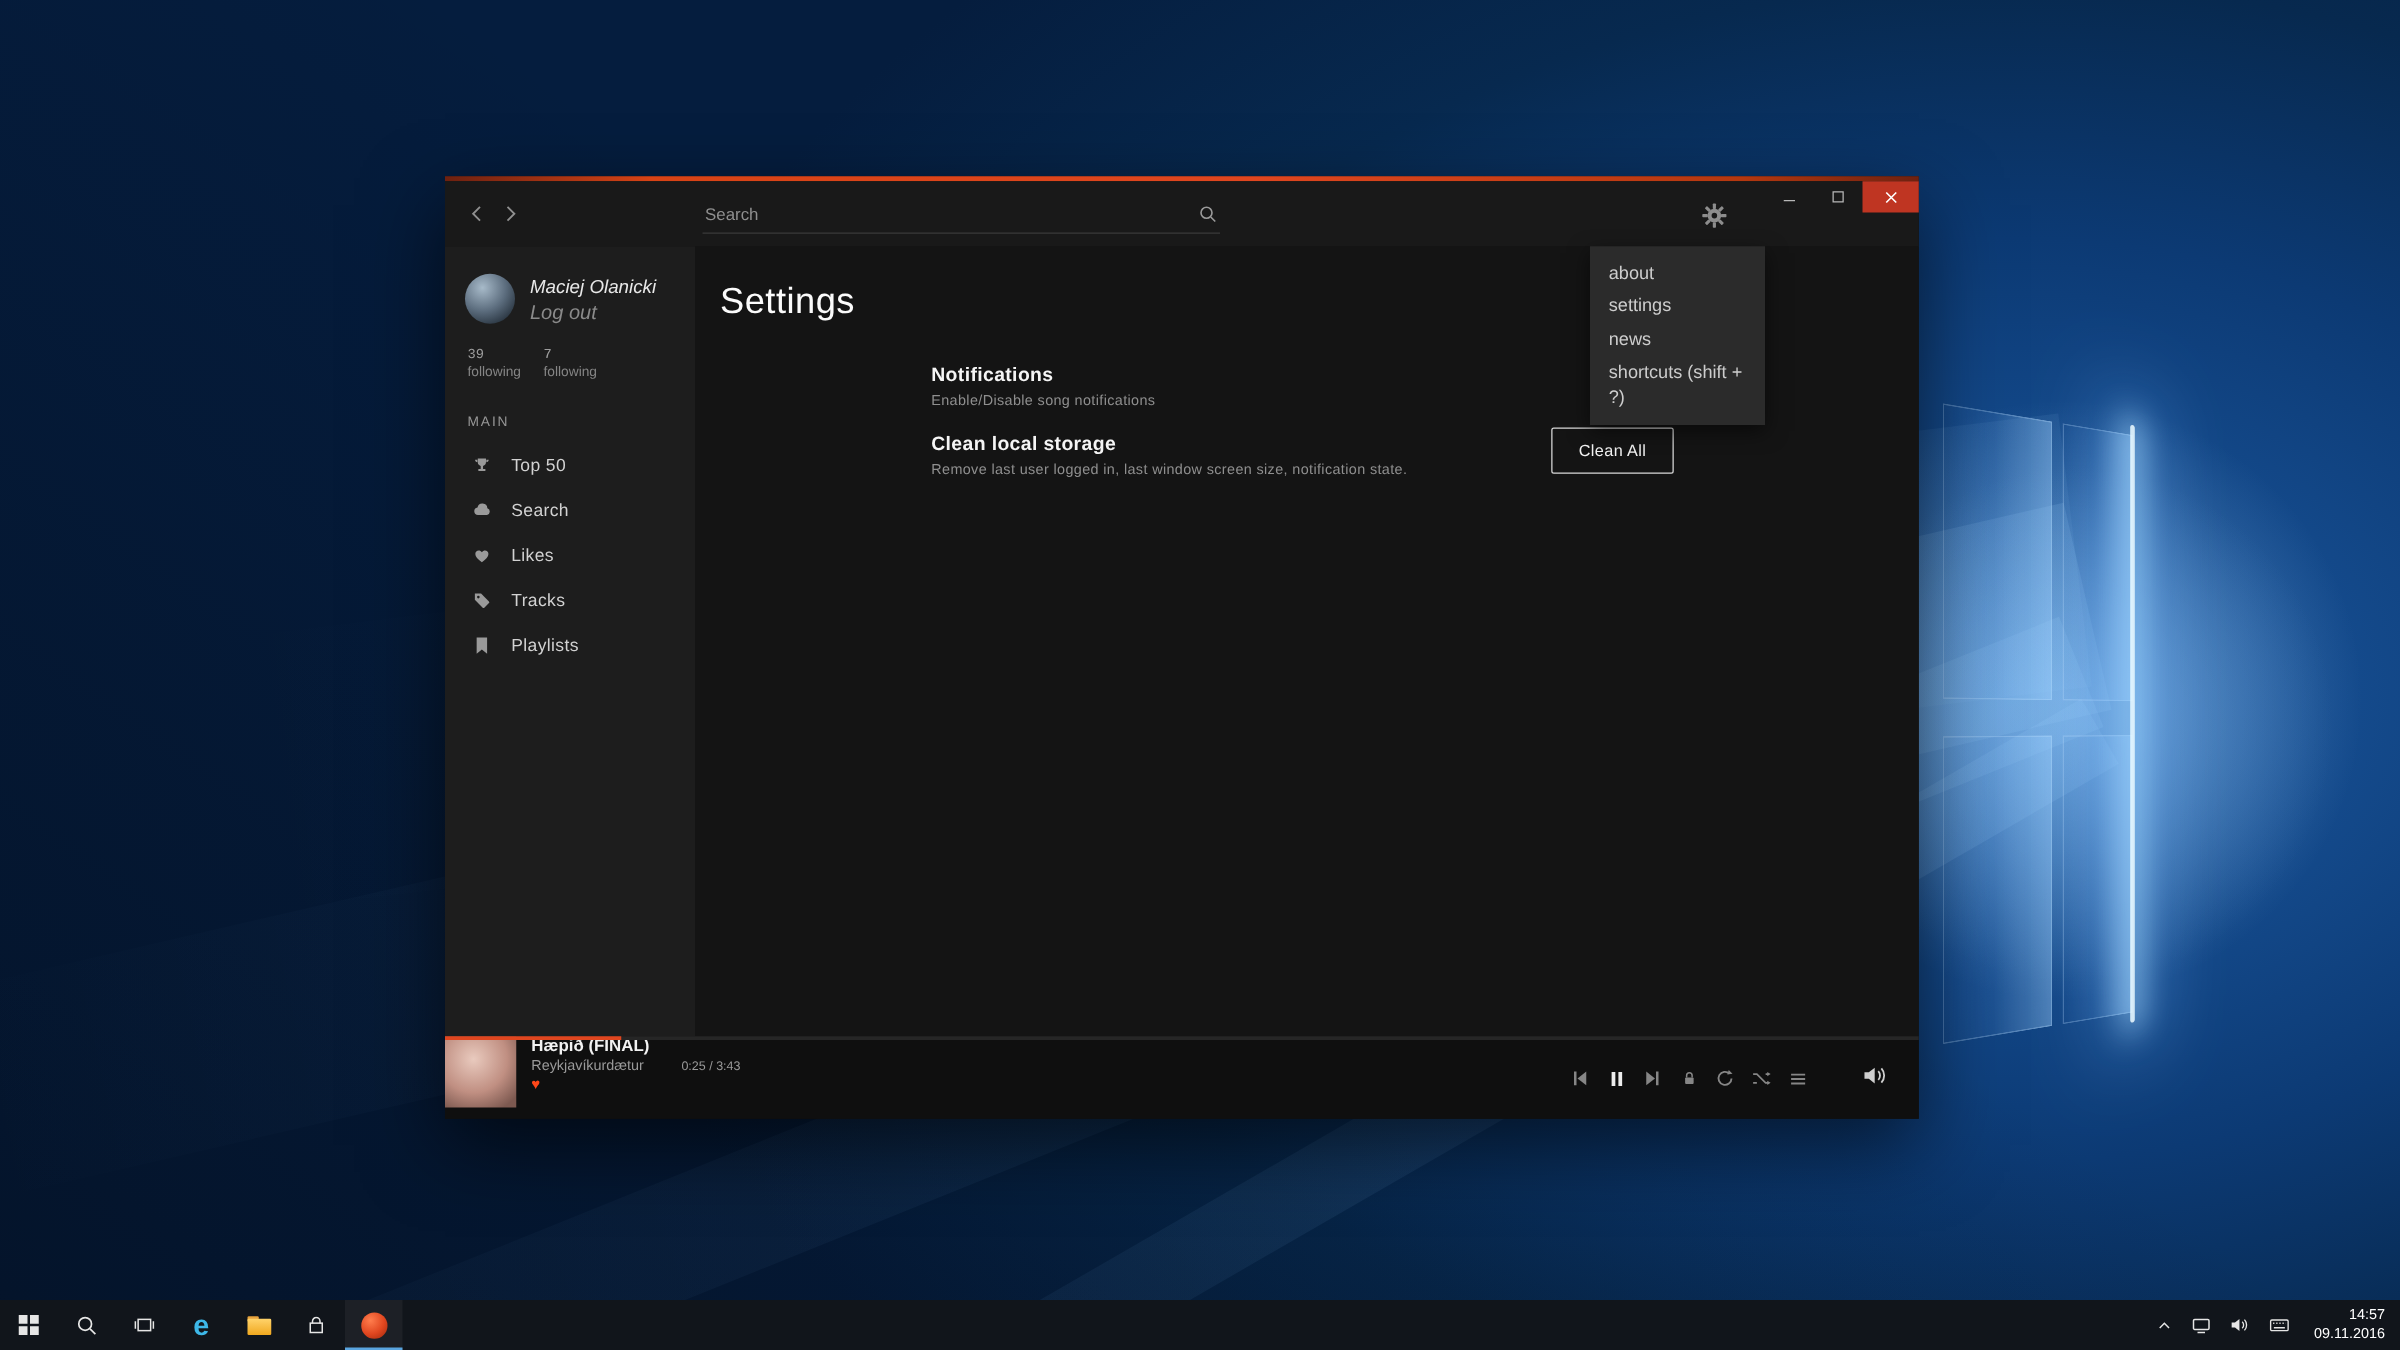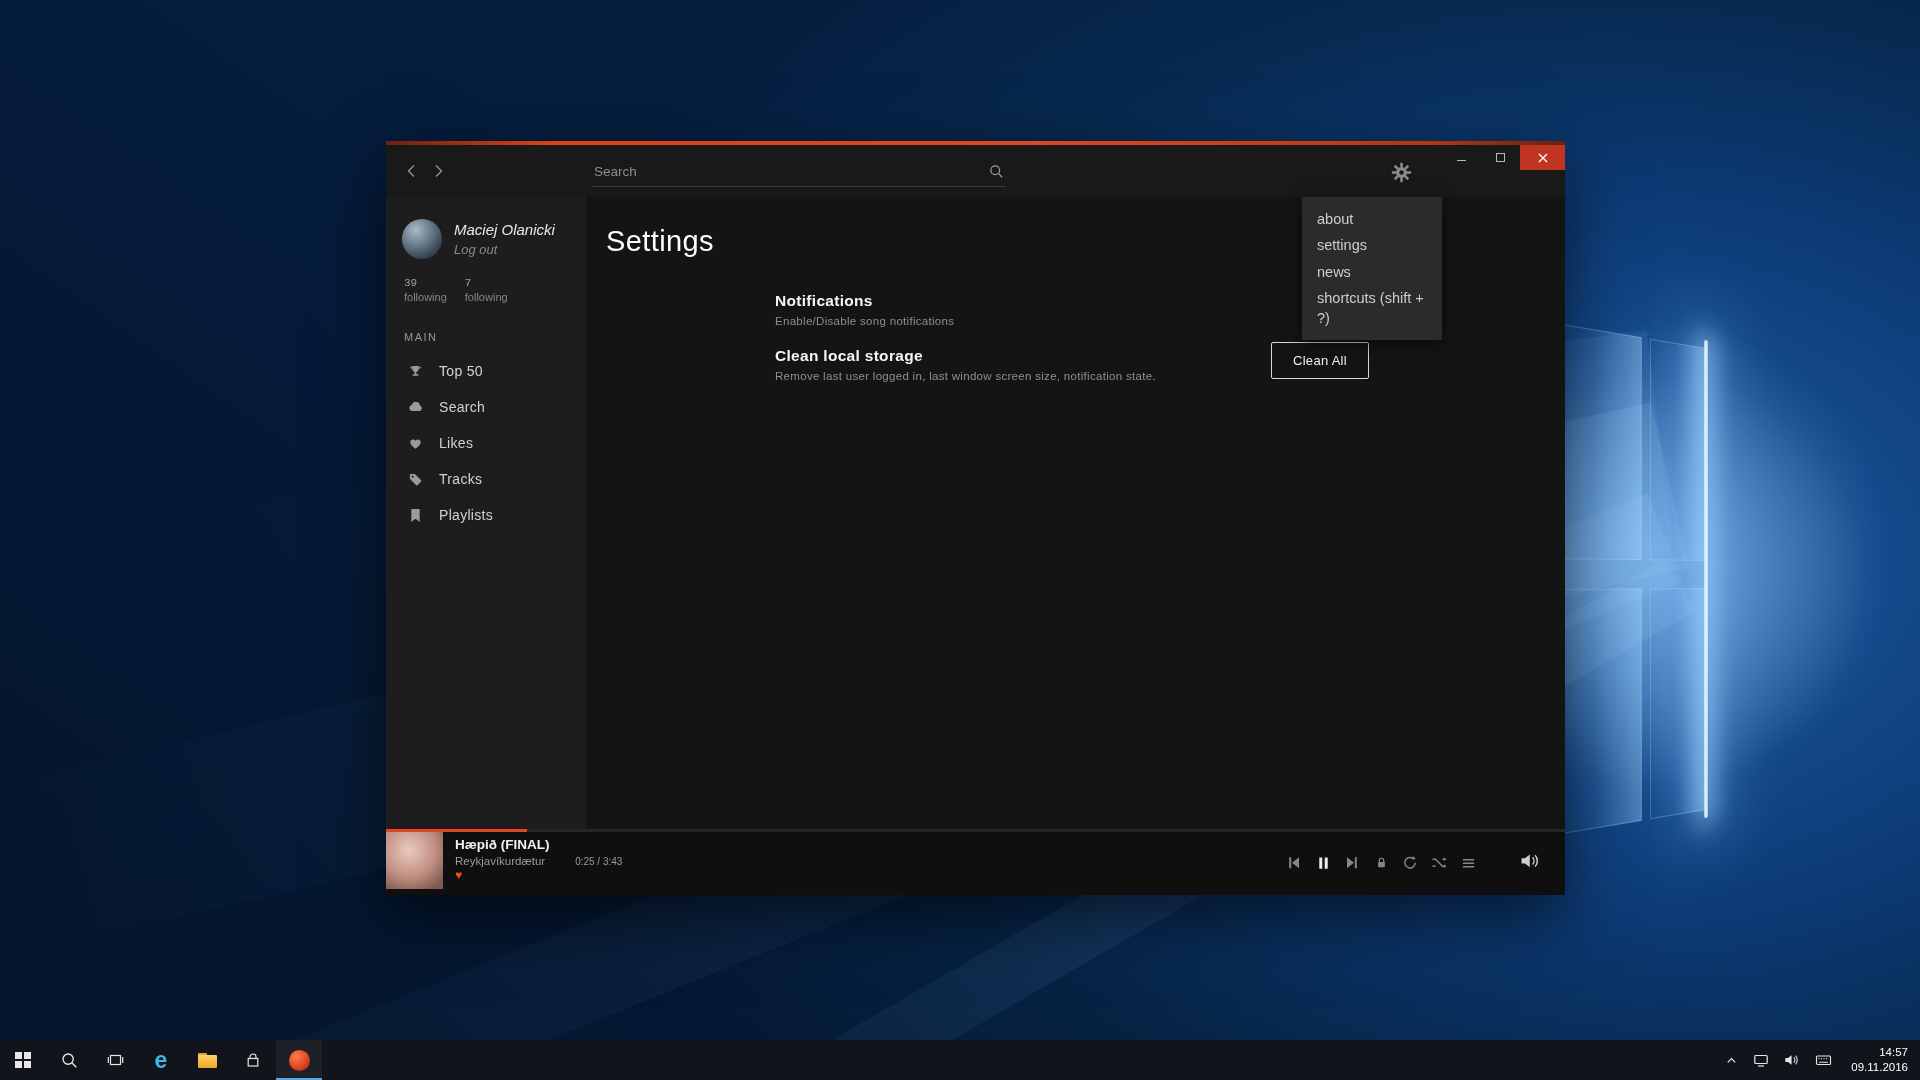--- a/index.html
+++ b/index.html
@@ -26,21 +26,21 @@
     box-shadow:inset 0 0 0 1px rgba(195,228,255,.28);}
   .pane.p1{left:0;top:0;width:55%;height:46%;}
   .pane.p2{left:61%;top:0;width:39%;height:46%;}
   .pane.p3{left:0;top:52%;width:55%;height:48%;}
   .pane.p4{left:61%;top:52%;width:39%;height:48%;}
   .logo-edge{position:absolute;right:-2px;top:-8px;bottom:-8px;width:4px;border-radius:2px;
     background:rgba(228,246,255,.92);
     box-shadow:0 0 26px 7px rgba(160,215,255,.75), 0 0 64px 22px rgba(120,185,255,.38);}
 
   
-  .app-window{position:absolute;left:386px;top:141px;width:1179px;height:754px;display:flex;
+  .app-window{position:absolute;left:356px;top:141px;width:1179px;height:754px;display:flex;
     flex-direction:column;background:#151515;box-shadow:0 22px 60px rgba(0,0,0,.6);color:#d6d6d6;}
   .accent-bar{height:4px;flex:0 0 auto;
     background:linear-gradient(90deg,#6e2110,#d84315 14%, var(--accent-orange,#e0461f) 55%, #b5380f 88%, #6e2110);}
   .titlebar{height:52px;flex:0 0 auto;position:relative;background:#191919;}
   .nav-btn{position:absolute;top:14px;width:24px;height:24px;display:flex;align-items:center;justify-content:center;cursor:pointer;}
   .nav-back{left:14px;} .nav-fwd{left:40px;}
   .search-box{position:absolute;left:206px;top:12px;width:414px;height:30px;border-bottom:1px solid #3a3a3a;}
   .search-box input{width:100%;height:100%;background:transparent;border:none;outline:none;
     color:#c8c8c8;font-size:13.5px;padding:4px 26px 4px 2px;font-family:"Liberation Sans",sans-serif;}
   .search-box input::placeholder{color:#8f8f8f;}
@@ -57,21 +57,21 @@
   .menu-item{padding:3px 15px;font-size:14.5px;color:#cdcdcd;line-height:1.4;cursor:pointer;}
 
   .app-body{flex:1 1 auto;display:flex;min-height:0;}
   
   .sidebar{width:200px;flex:0 0 auto;background:#1d1d1d;}
   .profile{display:flex;padding:22px 14px 4px 16px;font-style:italic;}
   .avatar{width:40px;height:40px;border-radius:50%;flex:0 0 auto;cursor:pointer;
     background:radial-gradient(circle at 35% 28%, #a7bac9, #5c6d7e 48%, #2c3844 80%);}
   .p-text{margin-left:12px;padding-top:2px;}
   .u-name{font-size:15px;color:#e8e8e8;}
-  .logout{font-size:13px;color:#8a8a8a;margin-top:4px;cursor:pointer;}
+  .logout{font-size:16px;color:#8a8a8a;margin-top:4px;cursor:pointer;}
   .stats{display:flex;padding:14px 16px 0 18px;}
   .stat{margin-right:18px;cursor:pointer;}
   .stat .num{font-size:11px;color:#9d9d9d;font-family:Liberation Mono, monospace;}
   .stat .lbl{font-size:11px;color:#858585;margin-top:2px;text-align:center;}
   .side-label{margin:28px 16px 10px 18px;font-size:11px;color:#969696;letter-spacing:1.5px;}
   .side-item{height:36px;display:flex;align-items:center;padding-left:21px;cursor:pointer;}
   .side-item .ic{width:17px;display:flex;justify-content:center;}
   .side-item .txt{margin-left:15px;font-size:14px;color:#d2d2d2;letter-spacing:.3px;text-align:center;}
 
   
@@ -80,21 +80,21 @@
   .sections{margin:34px 0 0 189px;width:594px;}
   .section{position:relative;margin-top:20px;}
   .section:first-child{margin-top:0;}
   .sec-h{font-size:15.5px;font-weight:bold;color:#f5f5f5;letter-spacing:.3px;}
   .sec-d{font-size:11.5px;color:#8f8f8f;margin-top:5px;letter-spacing:.3px;}
   .clean-btn{position:absolute;right:0;top:-5px;background:transparent;border:1px solid #d9d9d9;
     color:#f2f2f2;font-size:13px;padding:10px 21px;border-radius:2px;cursor:pointer;
     font-family:"Liberation Sans",sans-serif;letter-spacing:.3px;}
 
   
-  .player{height:66px;flex:0 0 auto;background:#0f0f0f;position:relative;display:flex;align-items:center;}
+  .player{height:66px;flex:0 0 auto;background:#0f0f0f;position:relative;display:flex;align-items:flex-start;}
   .progress-track{position:absolute;top:0;left:0;right:0;height:3px;background:#262626;}
   .progress-fill{height:100%;width:12%;background:var(--accent-orange,#e0461f);}
   .art{width:57px;height:57px;margin:0 12px 3px 0;flex:0 0 auto;cursor:pointer;
     background:radial-gradient(circle at 40% 32%, #e9cabe, #c08f82 52%, #7d5950 88%);}
   .tinfo{display:flex;flex-direction:column;margin-bottom:6px;}
   .t-title{font-size:13.5px;font-weight:bold;color:#f2f2f2;}
   .t-row{display:flex;align-items:baseline;margin-top:3px;}
   .t-artist{font-size:11.5px;color:#9a9a9a;}
   .t-time{font-size:10px;color:#9a9a9a;margin-left:30px;}
   .t-heart{font-size:12px;color:var(--heart-orange,#ff4719);margin-top:2px;line-height:1;cursor:pointer;}

